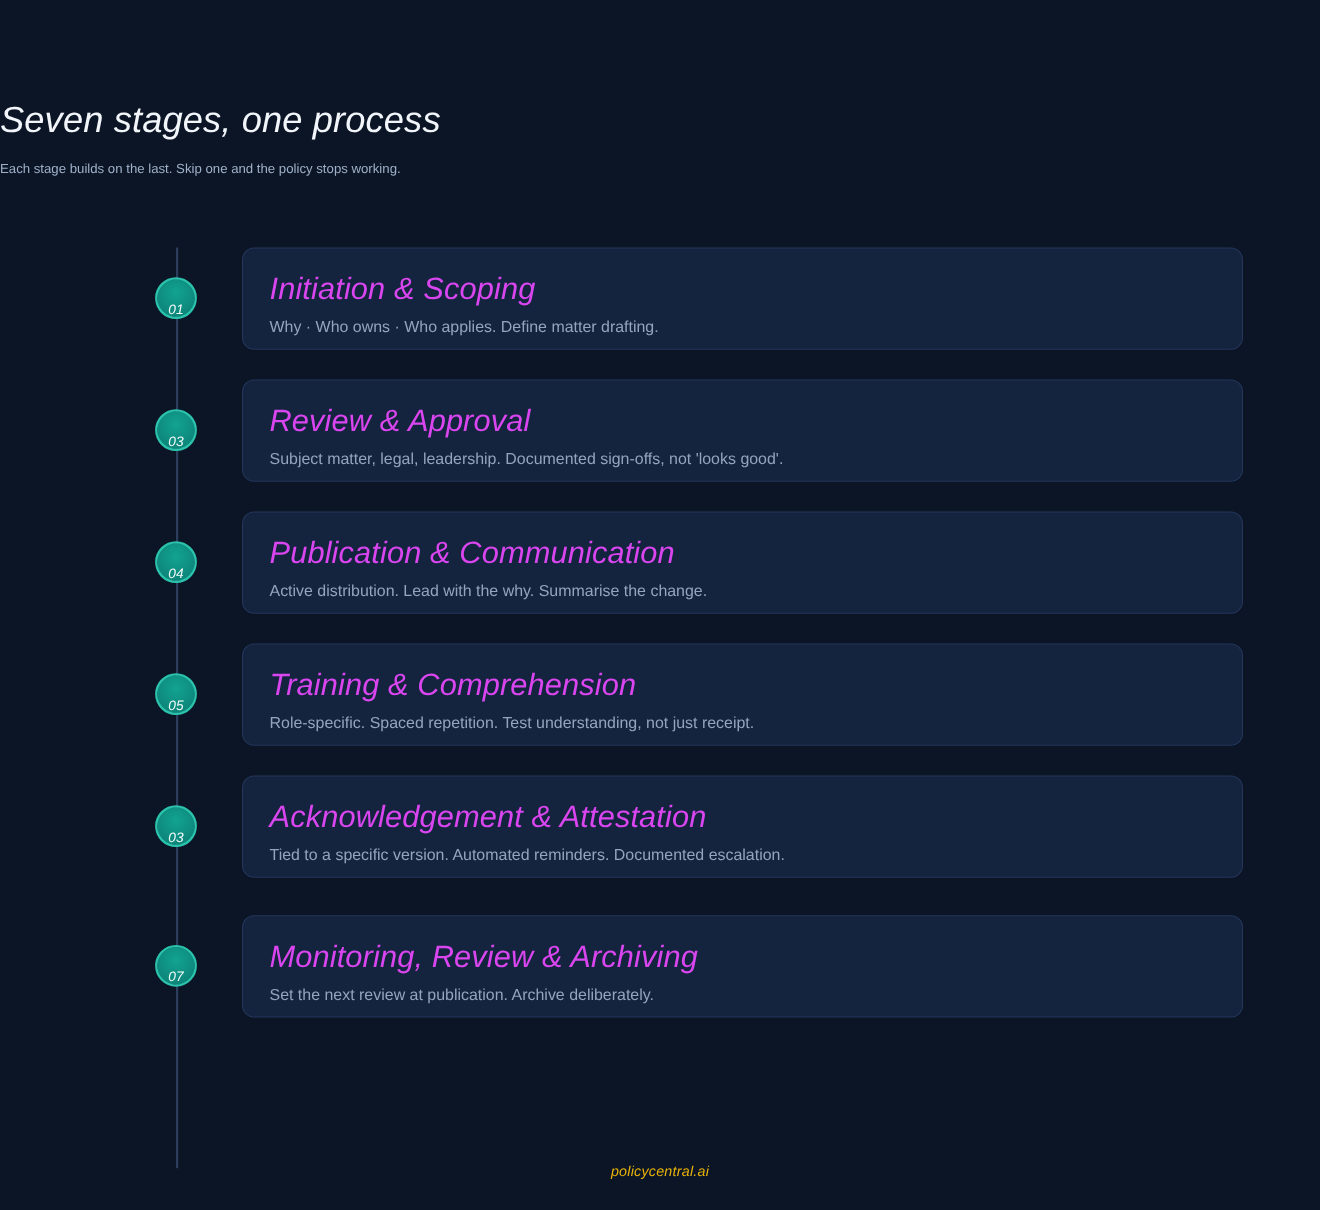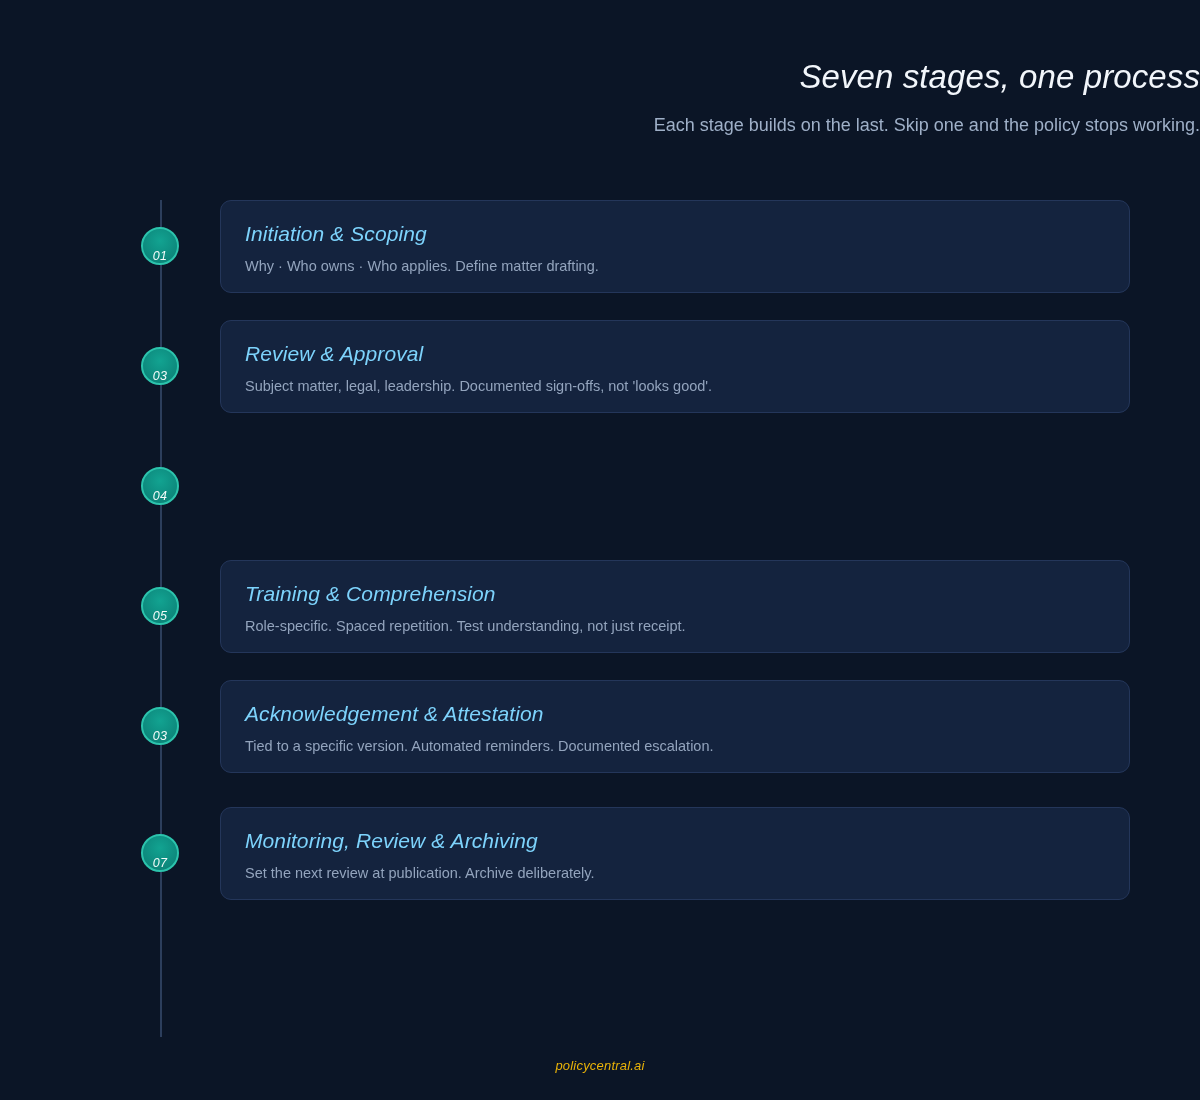--- a/index.html
+++ b/index.html
@@ -15,35 +15,35 @@
   }
   .page {
     position: relative;
     width: 1200px;
     height: 1100px;
     box-sizing: border-box;
   }
 
   
   .header {
-    padding-top: 58px;
-    text-align: right;
+    padding-top: 90px;
+    text-align: left;
   }
   .header-title {
     font-size: 33px;
     font-style: italic;
     font-weight: 400;
     color: #f2f6fb;
     letter-spacing: 0.1px;
     line-height: 1.15;
     margin: 0;
   }
   .header-subtitle {
     margin: 18px 0 0 0;
-    font-size: 18px;
+    font-size: 12px;
     font-weight: 400;
     color: #9fb0c8;
     line-height: 1.3;
   }
 
   
   .timeline {
     position: relative;
     margin-top: 63px;
     padding-left: 0;
@@ -98,24 +98,24 @@
     top: 0;
     height: 93px;
     box-sizing: border-box;
     background: #14233e;
     border: 1px solid #24365a;
     border-radius: 11px;
     padding: 20px 24px 0 24px;
   }
   .stage-title {
     margin: 0;
-    font-size: 21px;
-    font-style: italic;
-    font-weight: 400;
-    color: #7dd3fc;
+    font-size: 28px;
+    font-style: italic;
+    font-weight: 400;
+    color: #d946ef;
     line-height: 1.2;
     letter-spacing: 0.1px;
   }
   .stage-desc {
     margin: 10px 0 0 0;
     font-size: 14.5px;
     font-weight: 400;
     color: #93a4bd;
     line-height: 1.35;
   }
@@ -168,20 +168,24 @@
         <div class="stage-card">
           <h2 class="stage-title">Review &amp; Approval</h2>
           <p class="stage-desc">Subject matter, legal, leadership. Documented sign-offs, not 'looks good'.</p>
         </div>
       </li>
 
       <li class="stage">
         <div class="stage-badge">
           <span class="stage-badge-label">04</span>
         </div>
+        <div class="stage-card">
+          <h2 class="stage-title">Publication &amp; Communication</h2>
+          <p class="stage-desc">Active distribution. Lead with the why. Summarise the change.</p>
+        </div>
       </li>
 
       <li class="stage">
         <div class="stage-badge">
           <span class="stage-badge-label">05</span>
         </div>
         <div class="stage-card">
           <h2 class="stage-title">Training &amp; Comprehension</h2>
           <p class="stage-desc">Role-specific. Spaced repetition. Test understanding, not just receipt.</p>
         </div>

